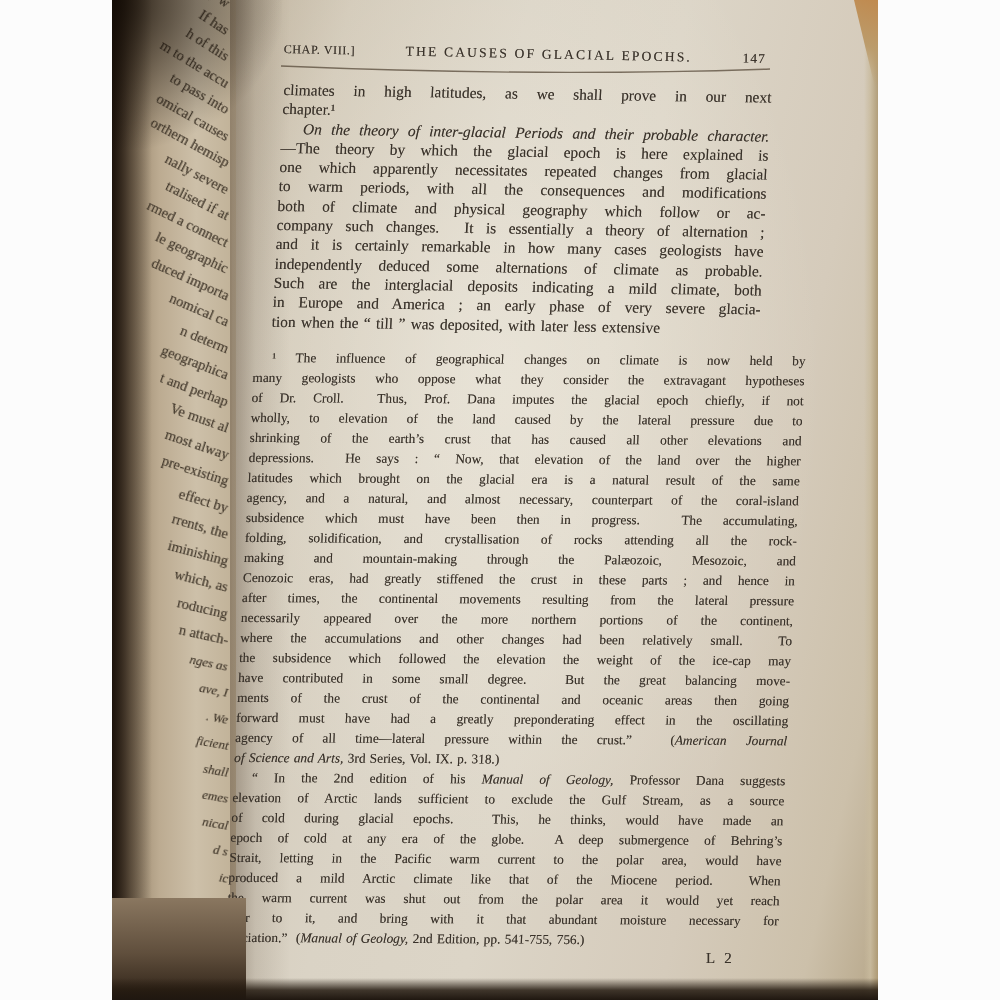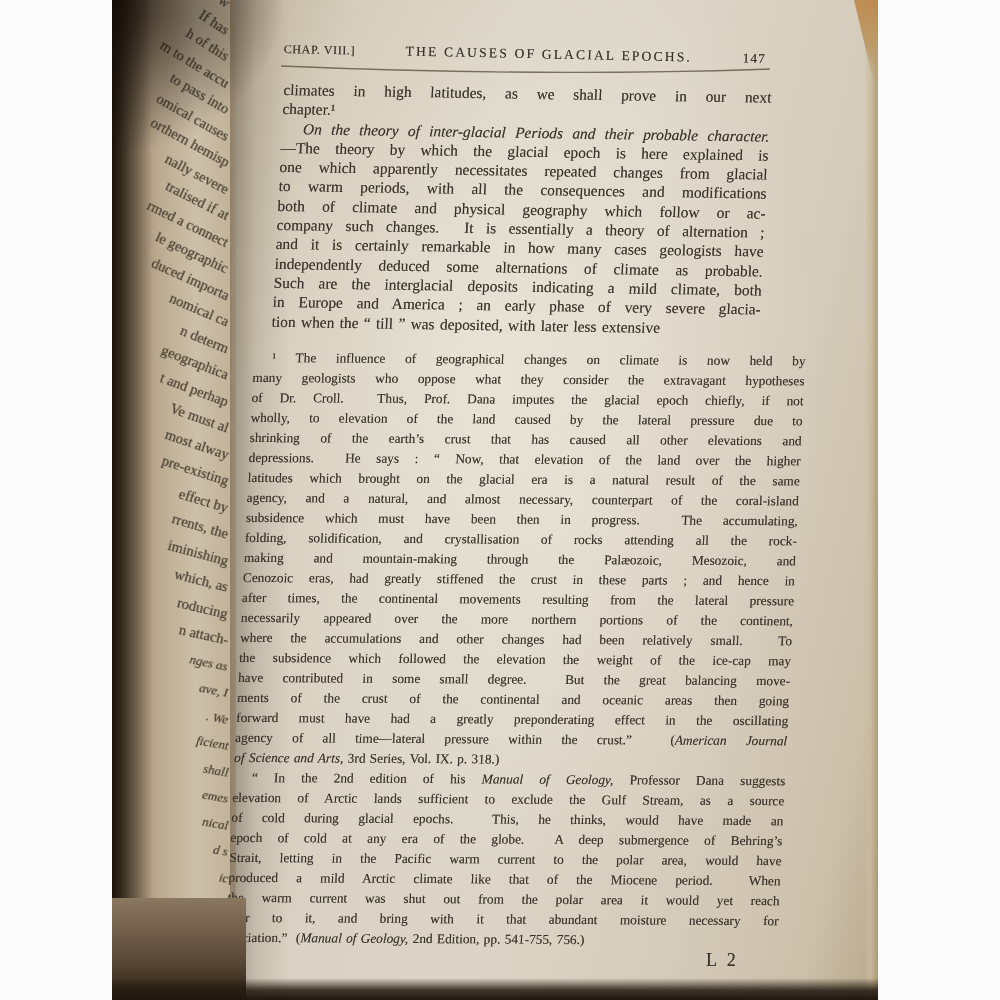--- a/index.html
+++ b/index.html
@@ -100,21 +100,21 @@
     font-size:13.3px; line-height:20px; word-spacing:1px;
     transform:rotate(0.35deg) skewX(-2.4deg); transform-origin:0 0;
   }
   .tline { text-align:justify; text-align-last:justify; white-space:pre-wrap; }
   .tline.end { text-align-last:auto; }
   .tline.indent { padding-left:1.4em; }
   .it { font-style:italic; }
 
   .sig {
     position:absolute; left:594px; top:950px;
-    font-size:18px; letter-spacing:3px;
+    font-size:15px; letter-spacing:3px;
   }
 </style>
 </head>
 <body>
 
 <div class="stage">
   <div class="book">
 
     <div class="left-page">
       <div class="fragments">

